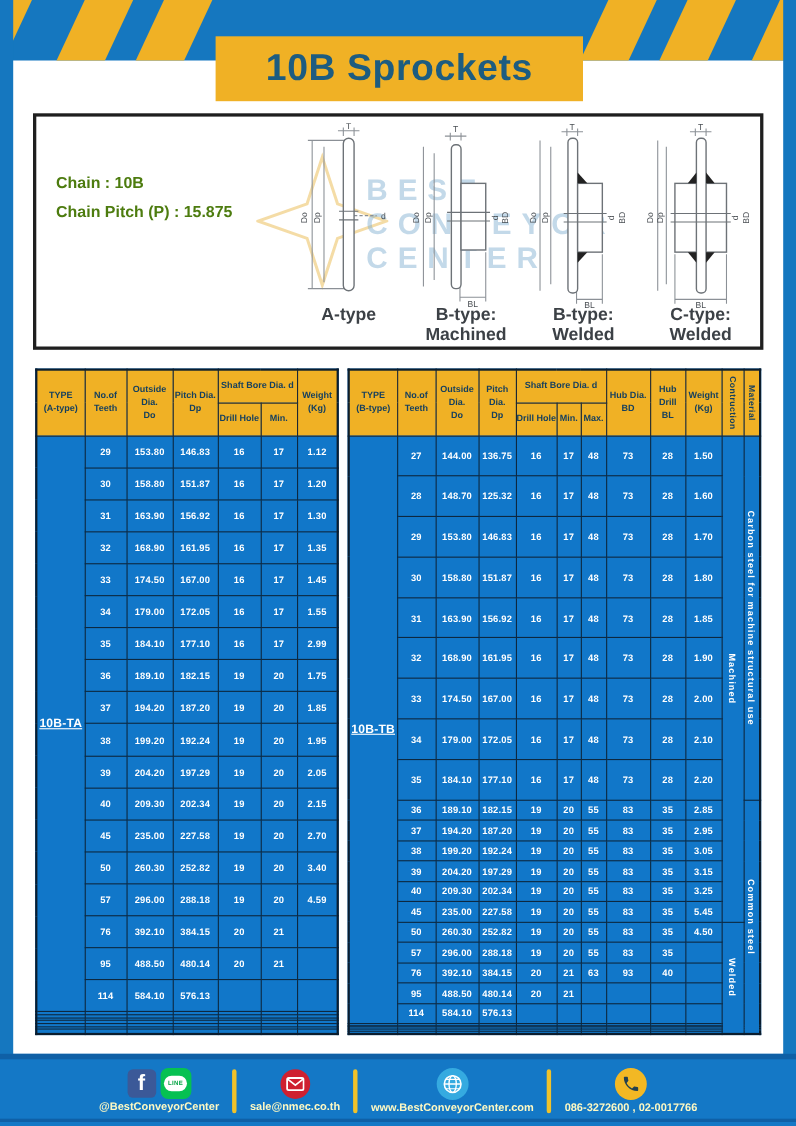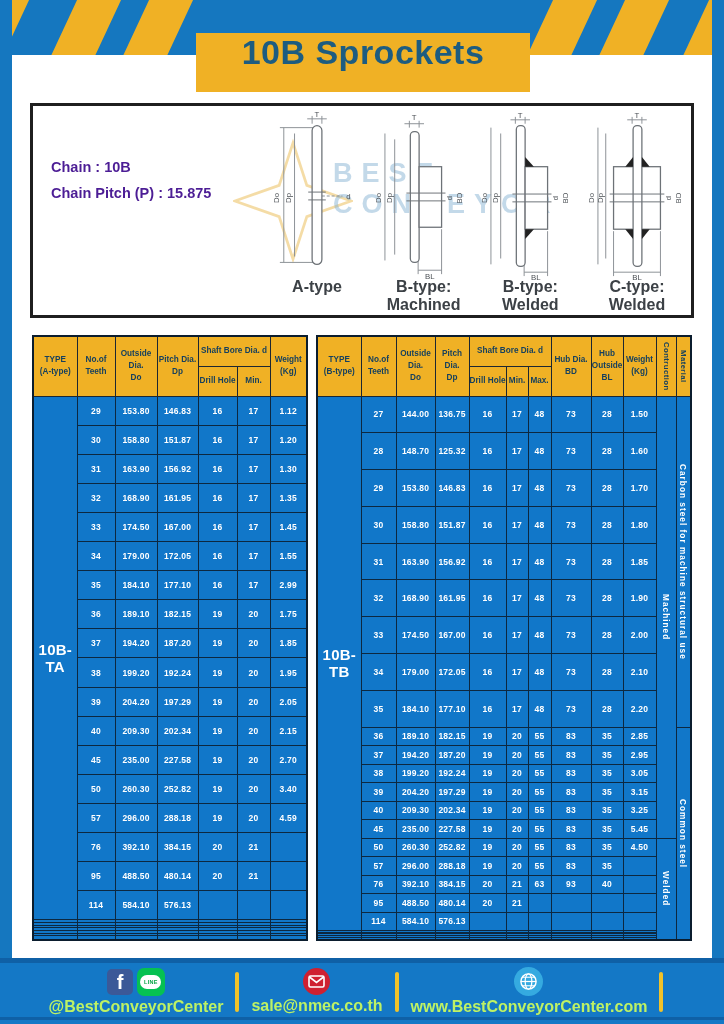--- a/index.html
+++ b/index.html
@@ -7,61 +7,61 @@
        font-family:"Liberation Sans",sans-serif;}
   .edge{position:absolute;top:0;bottom:0;width:12px;background:#1577bf;z-index:4;}
   .edge-left{left:0;} .edge-right{right:0;}
 
   
   .top-band{position:absolute;left:0;top:0;width:724px;height:55px;background:#1577bf;overflow:hidden;z-index:3;}
   .stripe{position:absolute;top:-8px;height:72px;width:44px;background:#f0b125;transform:skewX(-25deg);}
 
   
   .title-banner{position:absolute;left:196px;top:33px;width:334px;height:59px;background:#f0b125;
-    display:flex;justify-content:center;z-index:5;}
+    display:flex;align-items:center;justify-content:center;z-index:5;}
   .title-banner span{font-size:34px;font-weight:bold;color:#1d5c80;letter-spacing:.5px;}
 
   
   .spec-box{position:absolute;left:30px;top:103px;width:664px;height:215px;background:#ffffff;
     border:3px solid #1f1f1f;box-sizing:border-box;z-index:2;}
   .watermark{position:absolute;left:300px;top:52px;z-index:0;text-align:left;line-height:31px;
     font-size:27px;font-weight:bold;letter-spacing:9px;color:rgba(130,175,210,.48);}
   .watermark span{display:block;}
   .wm-star{position:absolute;left:200px;top:30px;z-index:0;opacity:.45;}
   .spec-lines{position:absolute;left:18px;top:48px;z-index:1;}
-  .spec-line{font-size:14.5px;font-weight:bold;color:#4c1d95;line-height:26px;white-space:nowrap;}
+  .spec-line{font-size:14.5px;font-weight:bold;color:#4d7c0f;line-height:26px;white-space:nowrap;}
   .diagrams{position:absolute;left:232px;top:6px;width:424px;height:202px;display:flex;
     justify-content:space-between;z-index:1;}
   .diagram{width:104px;text-align:center;margin:0;}
   .diagram svg{display:block;}
   .diagram figcaption{font-size:16px;font-weight:bold;color:#3c4146;margin-top:-2px;}
   .dimtxt{font-size:8px;fill:#4a4f54;font-family:"Liberation Sans",sans-serif;}
 
   
   .table-a{position:absolute;left:32px;top:335px;width:274px;z-index:2;}
   .table-b{position:absolute;left:316px;top:335px;width:374px;z-index:2;}
   table.spec-table{width:100%;height:606px;table-layout:fixed;border-collapse:collapse;
     background:#1177c9;border:2px solid #0b1d2e;}
   table.spec-table th{background:#f0b125;color:#16405e;font-size:8.2px;font-weight:bold;
     border:1.8px solid #1c2732;white-space:pre-line;line-height:1.45;padding:0;text-align:center;vertical-align:middle;}
   table.spec-table thead tr{height:30px;}
   table.spec-table th.vert{writing-mode:vertical-rl;font-size:7.8px;letter-spacing:.4px;}
   table.spec-table td{border:1.8px solid #0d2840;color:#ffffff;font-size:8.5px;font-weight:bold;
     text-align:center;vertical-align:middle;padding:0;letter-spacing:.2px;}
-  table.spec-table td.typecell{font-size:15px;}
+  table.spec-table td.typecell{font-size:11px;text-decoration:underline;}
   table.spec-table td.vcell{writing-mode:vertical-rl;font-size:8.3px;letter-spacing:1px;}
 
   
   .footer{position:absolute;left:0;right:0;top:958px;height:66px;background:#1478c6;
     border-top:5px solid #0f60a6;box-sizing:border-box;z-index:5;}
   .footer::after{content:"";position:absolute;left:0;right:0;bottom:4px;height:3px;background:#0f60a6;}
   .finner{display:flex;align-items:center;justify-content:center;height:100%;padding-bottom:4px;box-sizing:border-box;}
   .fseg{display:flex;flex-direction:column;align-items:center;gap:2px;}
   .ficons{display:flex;gap:4px;align-items:center;}
-  .flabel{font-size:16px;font-weight:bold;color:#bef264;white-space:nowrap;}
+  .flabel{font-size:10px;font-weight:bold;color:#fef9c3;white-space:nowrap;}
   .fdiv{width:4px;height:40px;background:#f0c22a;border-radius:2px;margin:0 12px;flex:none;}
   .ic{display:flex;align-items:center;justify-content:center;flex:none;}
   .ic-fb{width:26px;height:26px;border-radius:5px;background:#3b5998;color:#fff;
     font-weight:bold;font-size:20px;line-height:26px;overflow:hidden;}
   .ic-line{width:28px;height:28px;border-radius:7px;background:#06c152;}
   .line-bubble{background:#fff;border-radius:8px;width:21px;height:14px;display:flex;align-items:center;
     justify-content:center;font-size:5.5px;font-weight:bold;color:#06a444;letter-spacing:.3px;}
   .ic-mail{width:27px;height:27px;border-radius:50%;background:#cf2030;}
   .ic-globe{width:29px;height:29px;border-radius:50%;background:#35aae0;}
   .ic-phone{width:29px;height:29px;border-radius:50%;background:#f2b824;}
@@ -85,20 +85,21 @@
   <span>10B Sprockets</span>
 </div>
 
 <div class="spec-box">
   <svg class="wm-star" width="120" height="130" viewBox="0 0 130 130">
     <path d="M65 2 L80 48 L128 65 L80 82 L65 128 L50 82 L2 65 L50 48 Z" fill="none" stroke="#e8b23c" stroke-width="3"></path>
   </svg>
   <div class="watermark">
     <span>BEST</span>
     <span>CONVEYOR</span>
+    <span>CENTER</span>
   </div>
 
   <div class="spec-lines">
     <div class="spec-line">Chain : 10B</div>
     <div class="spec-line">Chain Pitch (P) : 15.875</div>
   </div>
 
   <div class="diagrams">
 
     <figure class="diagram">
@@ -485,21 +486,21 @@
 Teeth</th>
           <th rowspan="2">Outside
 Dia.
 Do</th>
           <th rowspan="2">Pitch Dia.
 Dp</th>
           <th colspan="3">Shaft Bore Dia. d</th>
           <th rowspan="2">Hub Dia.
 BD</th>
           <th rowspan="2">Hub
-Outside
+Drill
 BL</th>
           <th rowspan="2">Weight
 (Kg)</th>
           <th rowspan="2" class="vert">Contruction</th>
           <th rowspan="2" class="vert">Material</th>
         </tr>
         <tr>
           <th>Drill Hole</th>
           <th>Min.</th>
           <th>Max.</th>
@@ -831,14 +832,22 @@
           <line x1="2" y1="10" x2="18" y2="10" stroke="#ffffff" stroke-width="1.3"></line>
           <line x1="3.2" y1="5.5" x2="16.8" y2="5.5" stroke="#ffffff" stroke-width="1.1"></line>
           <line x1="3.2" y1="14.5" x2="16.8" y2="14.5" stroke="#ffffff" stroke-width="1.1"></line>
         </svg>
       </div>
       <div class="flabel">www.BestConveyorCenter.com</div>
     </div>
 
     <div class="fdiv"></div>
 
+    <div class="fseg">
+      <div class="ic ic-phone">
+        <svg width="17" height="17" viewBox="0 0 24 24">
+          <path d="M6.6 10.8c1.5 3 3.9 5.4 6.9 6.9l2.3-2.3c.3-.3.7-.4 1-.2 1.1.4 2.4.6 3.6.6.6 0 1 .4 1 1V20c0 .6-.4 1-1 1C10.8 21 3 13.2 3 3.6 3 3 3.4 2.6 4 2.6h3.2c.6 0 1 .4 1 1 0 1.3.2 2.5.6 3.6.1.4 0 .8-.2 1l-2 2.6z" fill="#23404f"></path>
+        </svg>
+      </div>
+      <div class="flabel">086-3272600 , 02-0017766</div>
+    </div>
   </div>
 </div>
 
 </body></html>

